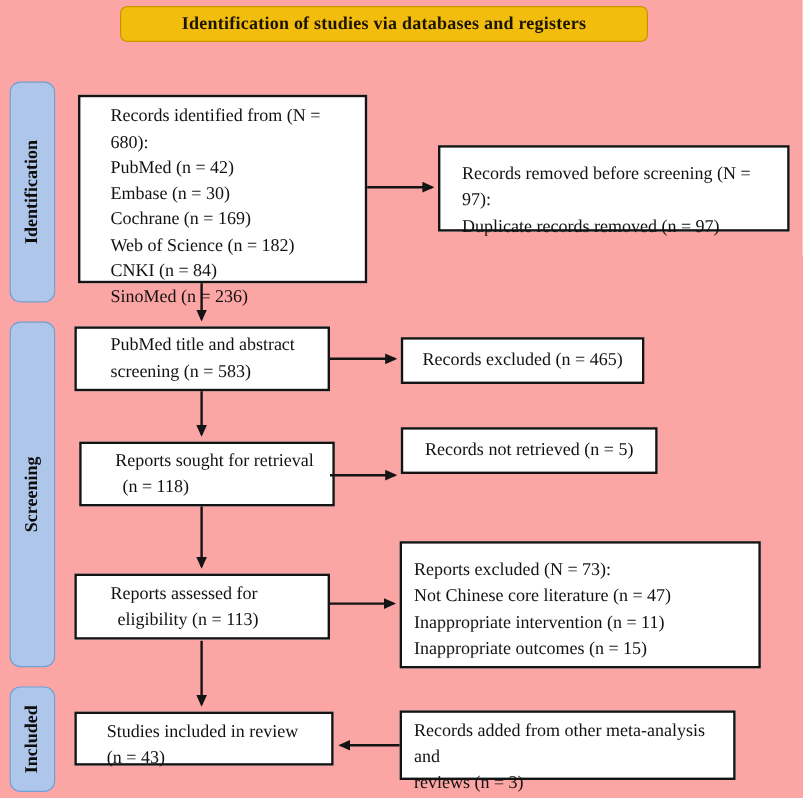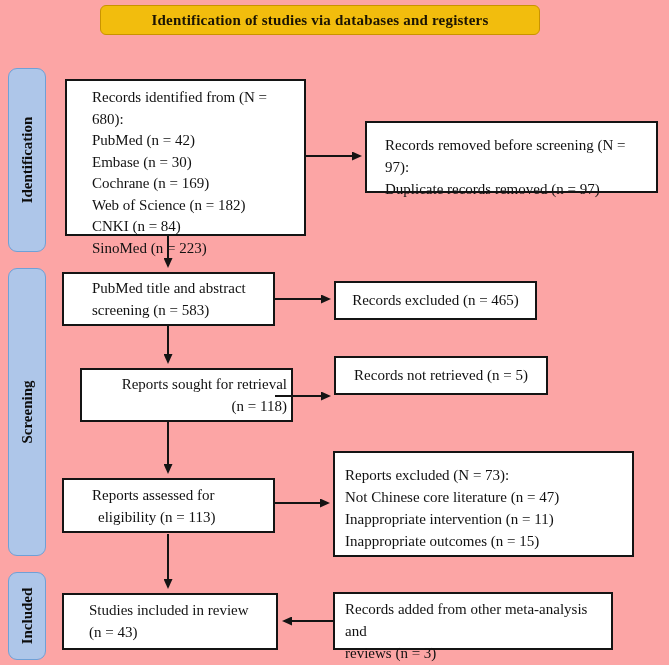--- a/index.html
+++ b/index.html
@@ -34,25 +34,25 @@
     position:absolute;background:#fff;border:2px solid var(--box-border);
     box-sizing:border-box;font-size:15px;line-height:21.5px;
   }
   .box p{margin:0;}
   .center-line{display:flex;align-items:center;justify-content:center;text-align:center;}
   .indent{padding-left:6px;}
   #box-records-identified{left:65px;top:79px;width:241px;height:157px;padding:6px 6px 0 25px;}
   #box-removed-before{left:365px;top:121px;width:293px;height:72px;padding:11px 6px 0 18px;line-height:22px;}
   #box-title-abstract{left:62px;top:272px;width:213px;height:54px;padding:3px 4px 0 28px;line-height:22px;}
   #box-records-excluded{left:334px;top:281px;width:203px;height:39px;}
-  #box-reports-sought{left:80px;top:368px;width:213px;height:54px;padding:3px 4px 0 28px;line-height:22px;text-align:right;}
+  #box-reports-sought{left:66px;top:368px;width:213px;height:54px;padding:3px 4px 0 28px;line-height:22px;}
   #box-not-retrieved{left:334px;top:356px;width:214px;height:39px;}
   #box-reports-assessed{left:62px;top:478px;width:213px;height:55px;padding:4px 4px 0 28px;line-height:22px;}
   #box-reports-excluded{left:333px;top:451px;width:301px;height:106px;padding:11px 4px 0 10px;line-height:22px;}
-  #box-studies-included{left:62px;top:593px;width:216px;height:57px;padding:4px 4px 0 25px;line-height:22px;}
+  #box-studies-included{left:62px;top:593px;width:216px;height:45px;padding:4px 4px 0 25px;line-height:22px;}
   #box-records-added{left:333px;top:592px;width:280px;height:58px;padding:4px 4px 0 10px;line-height:22px;}
   #arrows{position:absolute;left:0;top:0;pointer-events:none;}
 </style>
 </head>
 <body>
 
 <div id="canvas">
 
   <div class="banner">
     <span>Identification of studies via databases and registers</span>
@@ -68,21 +68,21 @@
     <span>Included</span>
   </div>
 
   <div class="box" id="box-records-identified">
     <p>Records identified from (N = 680):</p>
     <p>PubMed (n = 42)</p>
     <p>Embase (n = 30)</p>
     <p>Cochrane (n = 169)</p>
     <p>Web of Science (n = 182)</p>
     <p>CNKI (n = 84)</p>
-    <p>SinoMed (n = 223)</p>
+    <p>SinoMed (n = 236)</p>
   </div>
 
   <div class="box" id="box-removed-before">
     <p>Records removed before screening (N = 97):</p>
     <p>Duplicate records removed (n = 97)</p>
   </div>
 
   <div class="box" id="box-title-abstract">
     <p>PubMed title and abstract</p>
     <p>screening (n = 583)</p>

